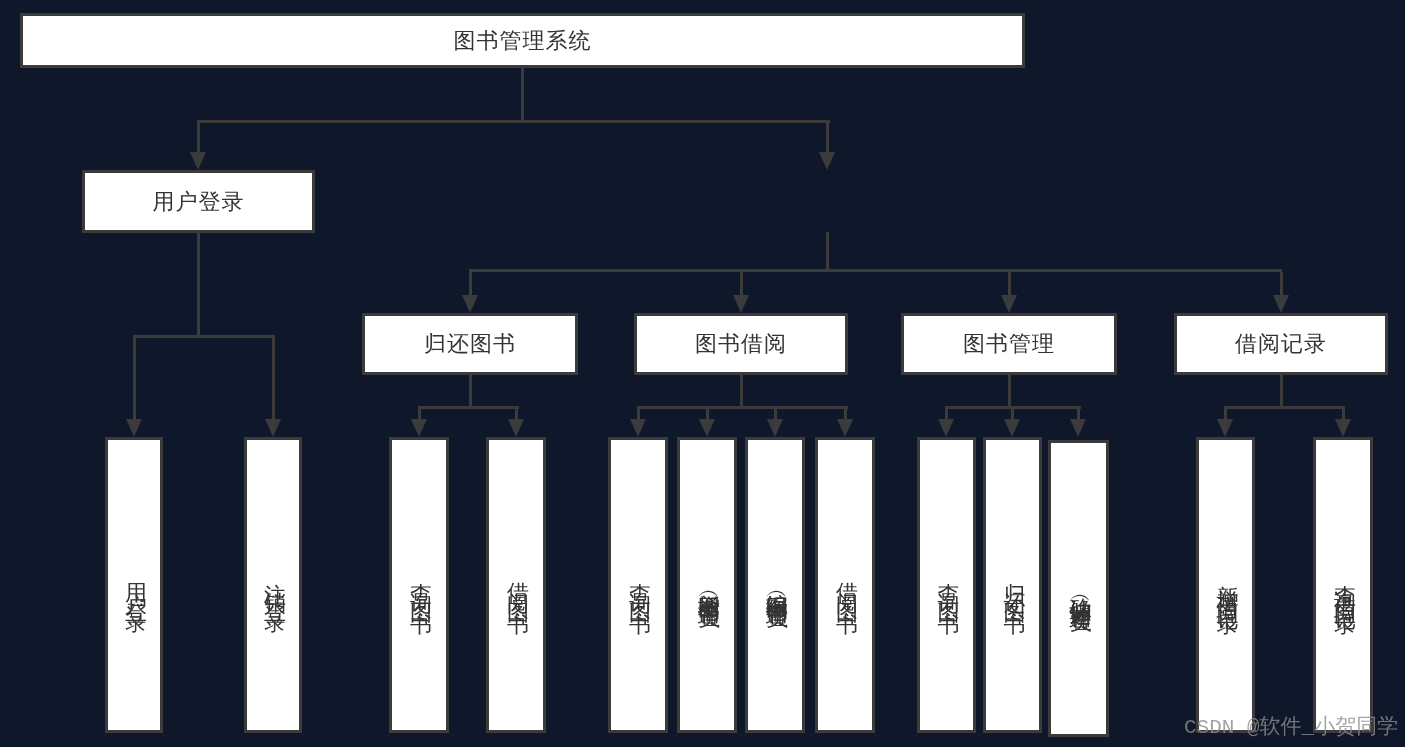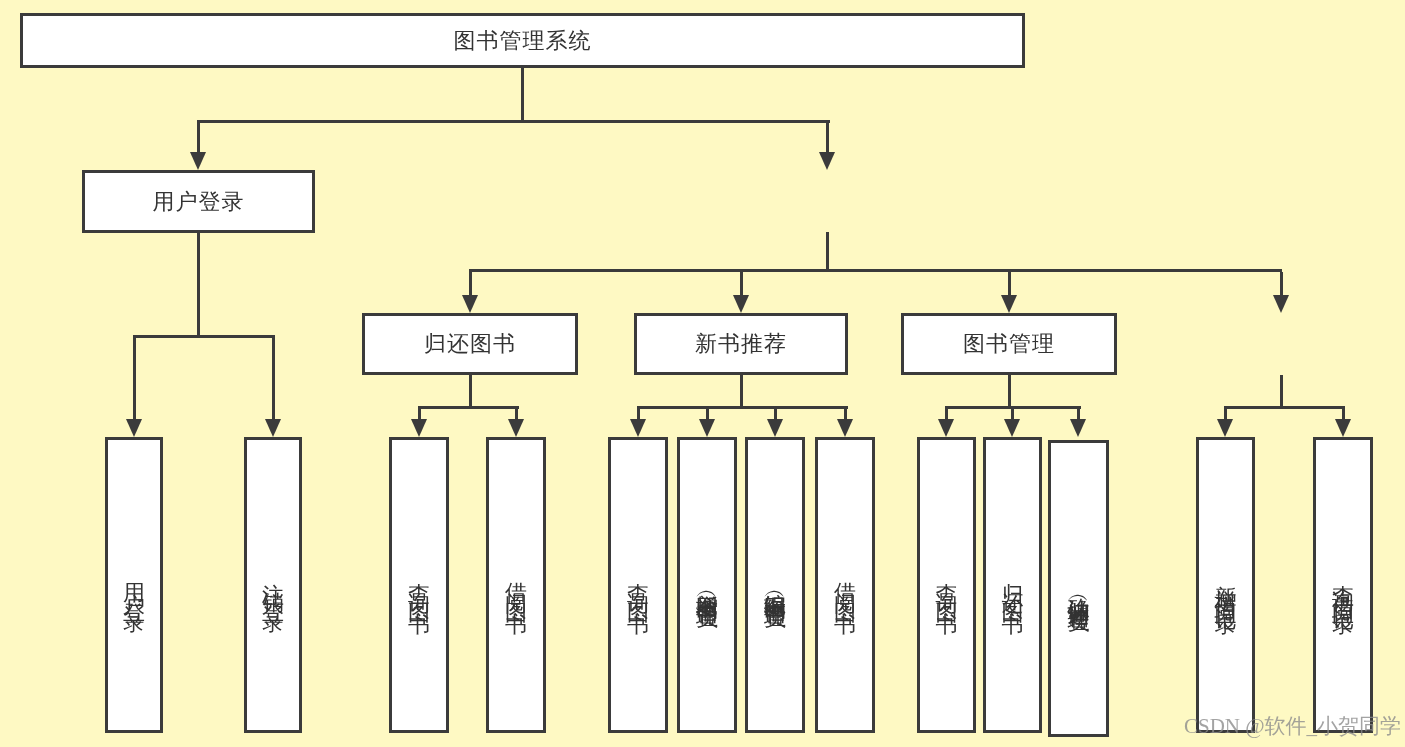--- a/index.html
+++ b/index.html
@@ -3,22 +3,22 @@
 <meta charset="utf-8">
 <style>
   :root{
     --line:#3b3b3b;
     --text:#333333;
   }
   html,body{margin:0;padding:0;background:#ffffff;}
   #canvas{
     position:relative;
     width:1405px;height:747px;
-    background:#fef9c3;
-    font-family:Liberation Serif, serif;
+    background:#0f172a;
+    font-family:Liberation Mono, monospace;
     overflow:hidden;
   }
   .node{
     position:absolute;
     box-sizing:border-box;
     border:3px solid var(--line);
     background:#ffffff;
     display:flex;
     align-items:center;
     justify-content:center;
@@ -85,24 +85,27 @@
   <div class="arrow" style="left:733px;top:295px"></div>
   <div class="lv" style="left:1008px;top:272px;height:23px"></div>
   <div class="arrow" style="left:1001px;top:295px"></div>
   <div class="lv" style="left:1280px;top:272px;height:23px"></div>
   <div class="arrow" style="left:1273px;top:295px"></div>
 
   <div class="node node-h" style="left:362px;top:313px;width:216px;height:62px">
     <span>归还图书</span>
   </div>
   <div class="node node-h" style="left:634px;top:313px;width:214px;height:62px">
-    <span>新书推荐</span>
+    <span>图书借阅</span>
   </div>
   <div class="node node-h" style="left:901px;top:313px;width:216px;height:62px">
     <span>图书管理</span>
+  </div>
+  <div class="node node-h" style="left:1174px;top:313px;width:214px;height:62px">
+    <span>借阅记录</span>
   </div>
 
   <div class="lv" style="left:469px;top:375px;height:34px"></div>
   <div class="lh" style="left:418px;top:406px;width:101px"></div>
   <div class="lv" style="left:418px;top:406px;height:13px"></div>
   <div class="arrow" style="left:411px;top:419px"></div>
   <div class="lv" style="left:515px;top:406px;height:13px"></div>
   <div class="arrow" style="left:508px;top:419px"></div>
 
   <div class="lv" style="left:740px;top:375px;height:34px"></div>

